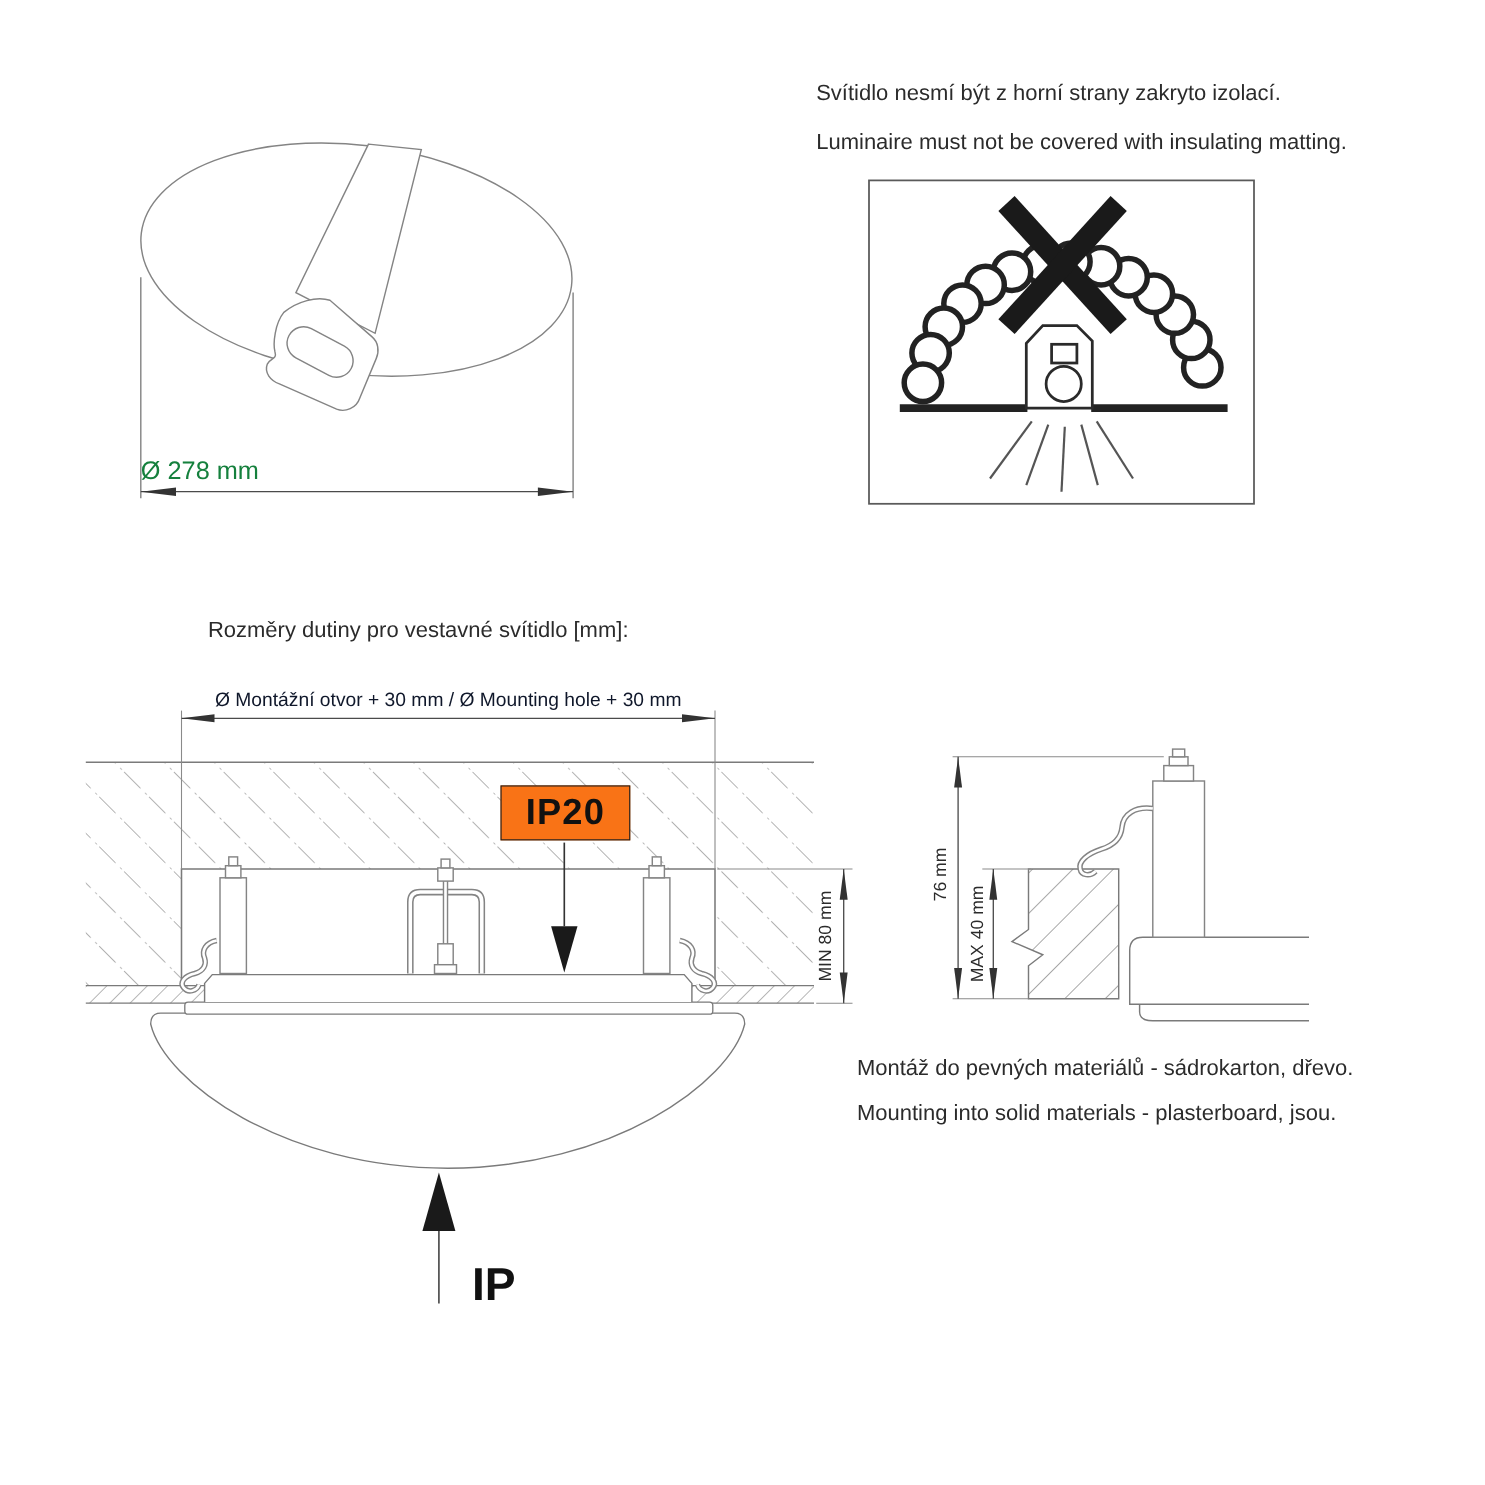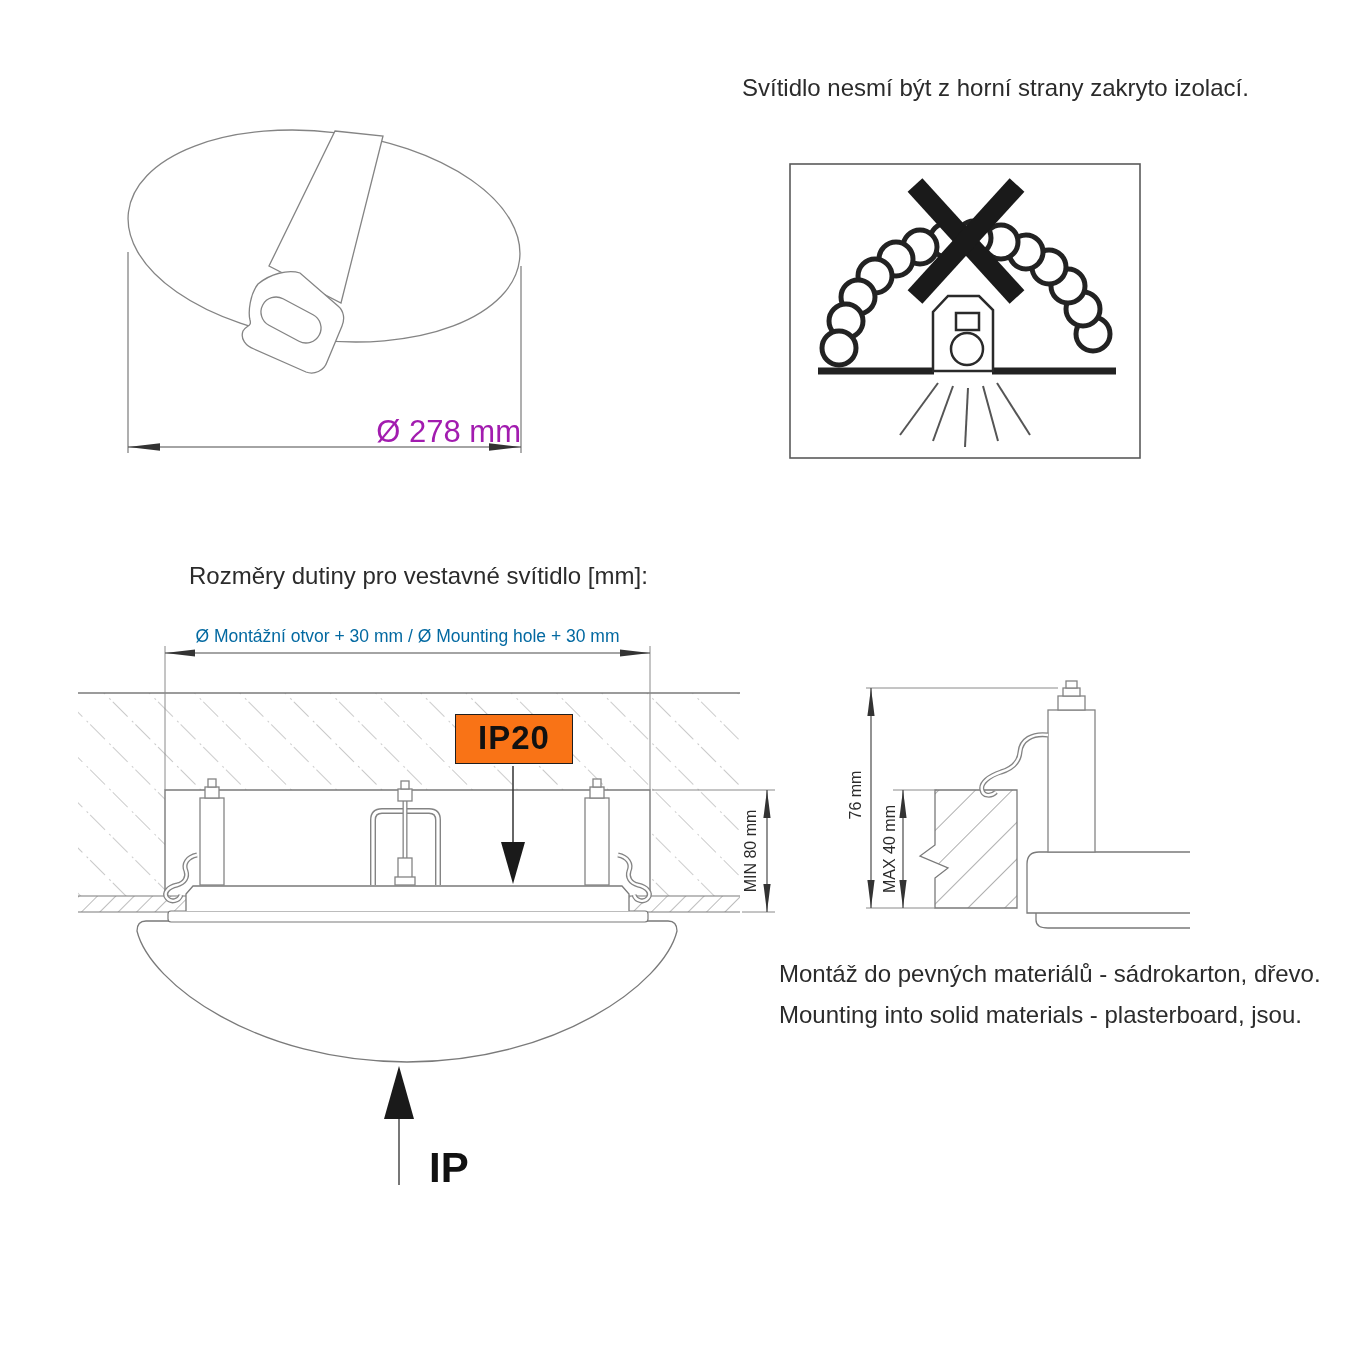--- a/index.html
+++ b/index.html
@@ -1,25 +1,25 @@
 <!DOCTYPE html>
 <html><head>
 <meta charset="utf-8">
 <style>
   html,body{margin:0;padding:0;background:#fff;}
   #page{position:relative;width:1350px;height:1350px;background:#fff;overflow:hidden;
         font-family:"Liberation Sans",sans-serif;}
   #art{position:absolute;left:0;top:0;}
   .lbl{position:absolute;white-space:nowrap;color:#2b2b2b;
-       font-family:"Liberation Sans",sans-serif;font-size:24px;}
+       font-family:"Liberation Sans",sans-serif;font-size:20px;}
   .vlabel{position:absolute;white-space:nowrap;color:#2b2b2b;
        font-family:"Liberation Sans",sans-serif;font-size:16px;
        transform:translate(-50%,-50%) rotate(-90deg);}
-  .dimlbl{position:absolute;color:#0369a1;font-size:17.5px;text-align:center;}
-  .big{font-size:31px;color:#a21caf;text-align:right;}
+  .dimlbl{position:absolute;color:#0f172a;font-size:17.5px;text-align:center;}
+  .big{font-size:23px;color:#15803d;text-align:left;}
   #ip20box{position:absolute;left:455px;top:714px;width:118px;height:50px;
        background:#f97316;border:1.6px solid #1f1f1f;box-sizing:border-box;
        font-size:33px;font-weight:bold;color:#111;text-align:center;line-height:46px;
        letter-spacing:1px;}
   #iplabel{position:absolute;left:429px;top:1144px;font-size:42px;font-weight:bold;color:#111;text-align:right;}
   #footer{position:absolute;left:20px;top:1291px;font-family:"DejaVu Sans",sans-serif;
        font-size:30px;color:#222;white-space:nowrap;}
 </style>
 </head>
 <body>
@@ -200,20 +200,21 @@
     <g stroke="#8a8a8a" stroke-width="1">
       <line x1="893" y1="790" x2="937" y2="790"></line>
       <line x1="903" y1="790" x2="903" y2="908" stroke="#4a4a4a" stroke-width="1.2"></line>
       <polygon fill="#333" stroke="none" points="903,790 899.4,818 906.6,818"></polygon>
       <polygon fill="#333" stroke="none" points="903,908 899.4,880 906.6,880"></polygon>
     </g>
   </g>
 </svg>
 
 <div class="lbl" style="left:742px;top:74px;">Svítidlo nesmí být z horní strany zakryto izolací.</div>
+<div class="lbl" style="left:742px;top:118px;">Luminaire must not be covered with insulating matting.</div>
 
 <div class="lbl big" style="left:128px;top:414px;width:393px;">Ø 278 mm</div>
 
 <div class="lbl" style="left:189px;top:562px;">Rozměry dutiny pro vestavné svítidlo [mm]:</div>
 
 <div class="lbl dimlbl" style="left:165px;top:626px;width:485px;">Ø Montážní otvor + 30 mm / Ø Mounting hole + 30 mm</div>
 
 <div id="ip20box">IP20</div>
 
 <div class="vlabel" style="left:751px;top:851px;">MIN 80 mm</div>

